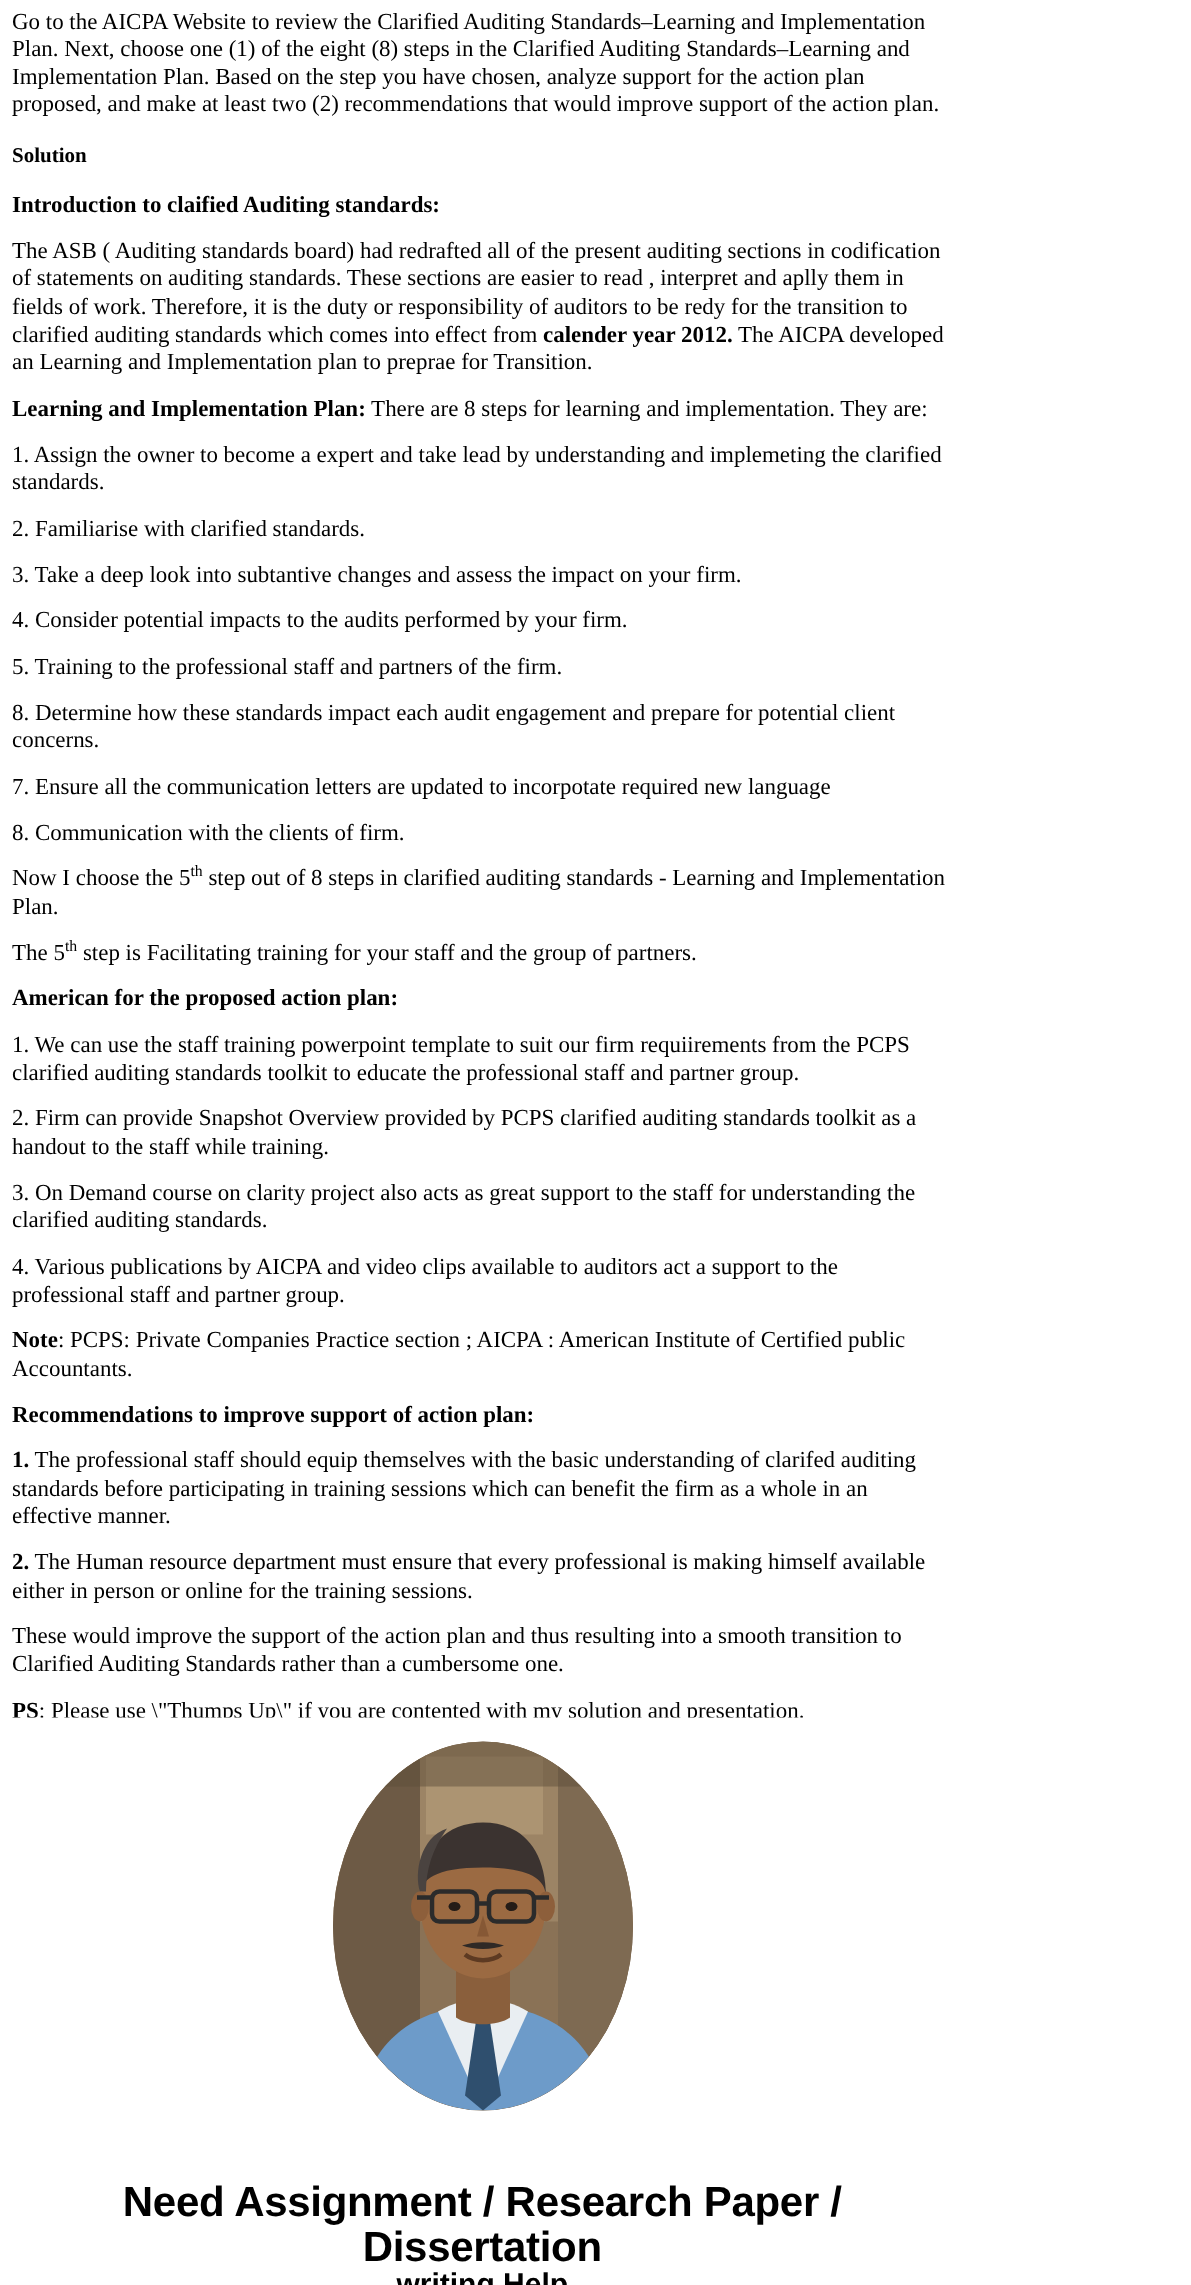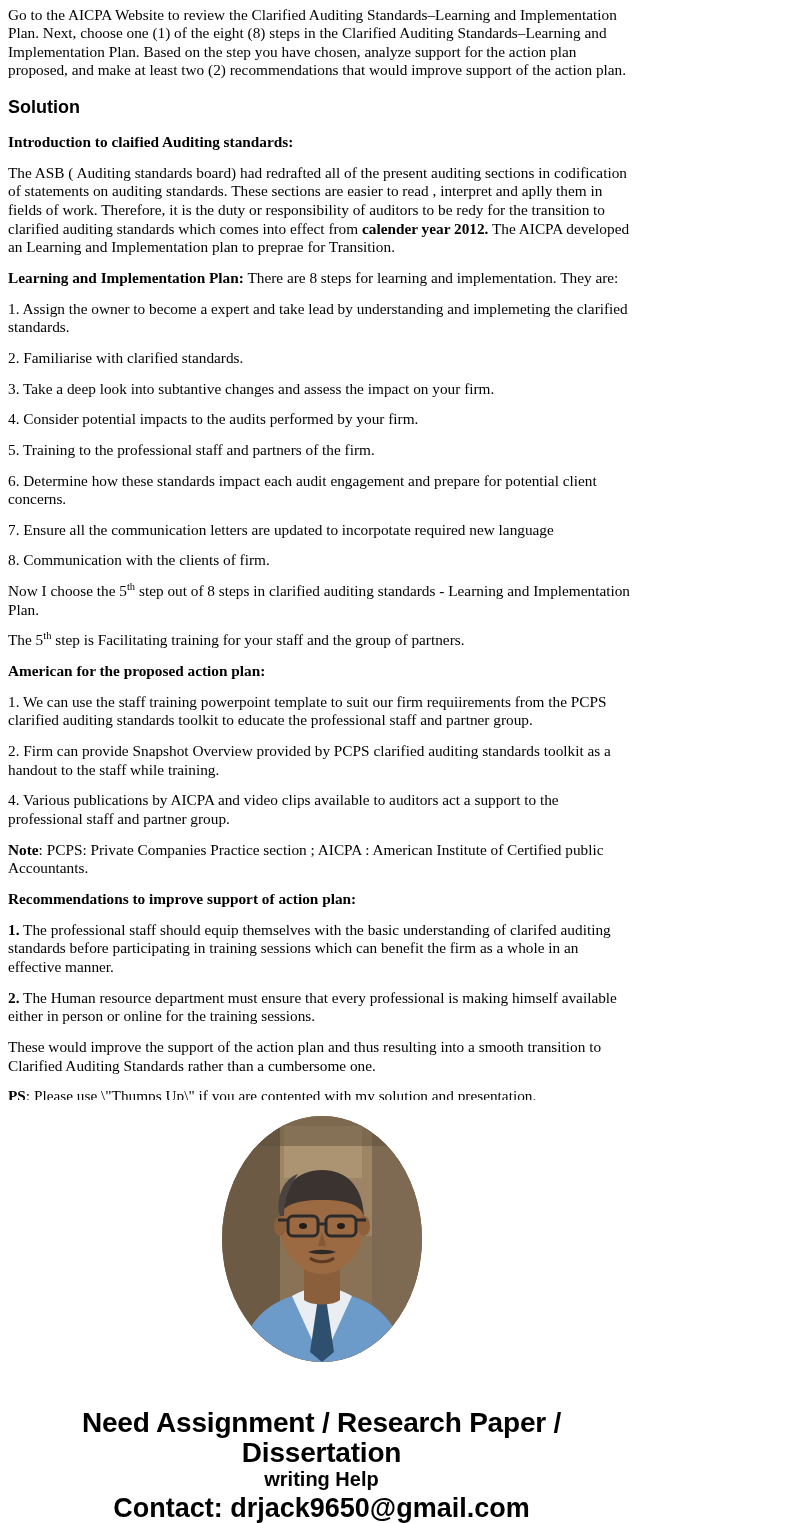--- a/index.html
+++ b/index.html
@@ -26,22 +26,22 @@
   }
   .para {
     margin-bottom: 12px;
   }
   .prompt {
     font-size: 15.3px;
     line-height: 1.20;
     margin-bottom: 18px;
   }
   h2.solution {
-    font-family: Liberation Sans, sans-serif;
-    font-size: 18px;
+    font-family: Liberation Serif, serif;
+    font-size: 14px;
     font-weight: bold;
     margin: 0 0 14px 0;
     line-height: 1.2;
   }
   .bold {
     font-weight: bold;
   }
   sup {
     font-size: 10.5px;
     vertical-align: super;
@@ -113,36 +113,37 @@
 
   <p class="para">
     <span class="bold">Learning and Implementation Plan:</span><span> There are 8 steps for learning and implementation. They are:</span>
   </p>
 
   <p class="list-item">1. Assign the owner to become a expert and take lead by understanding and implemeting the clarified standards.</p>
   <p class="list-item">2. Familiarise with clarified standards.</p>
   <p class="list-item">3. Take a deep look into subtantive changes and assess the impact on your firm.</p>
   <p class="list-item">4. Consider potential impacts to the audits performed by your firm.</p>
   <p class="list-item">5. Training to the professional staff and partners of the firm.</p>
-  <p class="list-item">6. Determine how these standards impact each audit engagement and prepare for potential client concerns.</p>
+  <p class="list-item">8. Determine how these standards impact each audit engagement and prepare for potential client concerns.</p>
   <p class="list-item">7. Ensure all the communication letters are updated to incorpotate required new language</p>
   <p class="list-item">8. Communication with the clients of firm.</p>
 
   <p class="para">
     <span>Now I choose the 5</span><sup>th</sup><span> step out of 8 steps in clarified auditing standards - Learning and Implementation Plan.</span>
   </p>
 
   <p class="para">
     <span>The 5</span><sup>th</sup><span> step is Facilitating training for your staff and the group of partners.</span>
   </p>
 
   <p class="para bold">American for the proposed action plan:</p>
 
   <p class="para">1. We can use the staff training powerpoint template to suit our firm requiirements from the PCPS clarified auditing standards toolkit to educate the professional staff and partner group.</p>
   <p class="para">2. Firm can provide Snapshot Overview provided by PCPS clarified auditing standards toolkit as a handout to the staff while training.</p>
+  <p class="para">3. On Demand course on clarity project also acts as great support to the staff for understanding the clarified auditing standards.</p>
   <p class="para">4. Various publications by AICPA and video clips available to auditors act a support to the professional staff and partner group.</p>
 
   <p class="para">
     <span class="bold">Note</span><span>: PCPS: Private Companies Practice section ; AICPA : American Institute of Certified public Accountants.</span>
   </p>
 
   <p class="para bold">Recommendations to improve support of action plan:</p>
 
   <p class="para">
     <span class="bold">1.</span><span> The professional staff should equip themselves with the basic understanding of clarifed auditing standards before participating in training sessions which can benefit the firm as a whole in an effective manner.</span>

